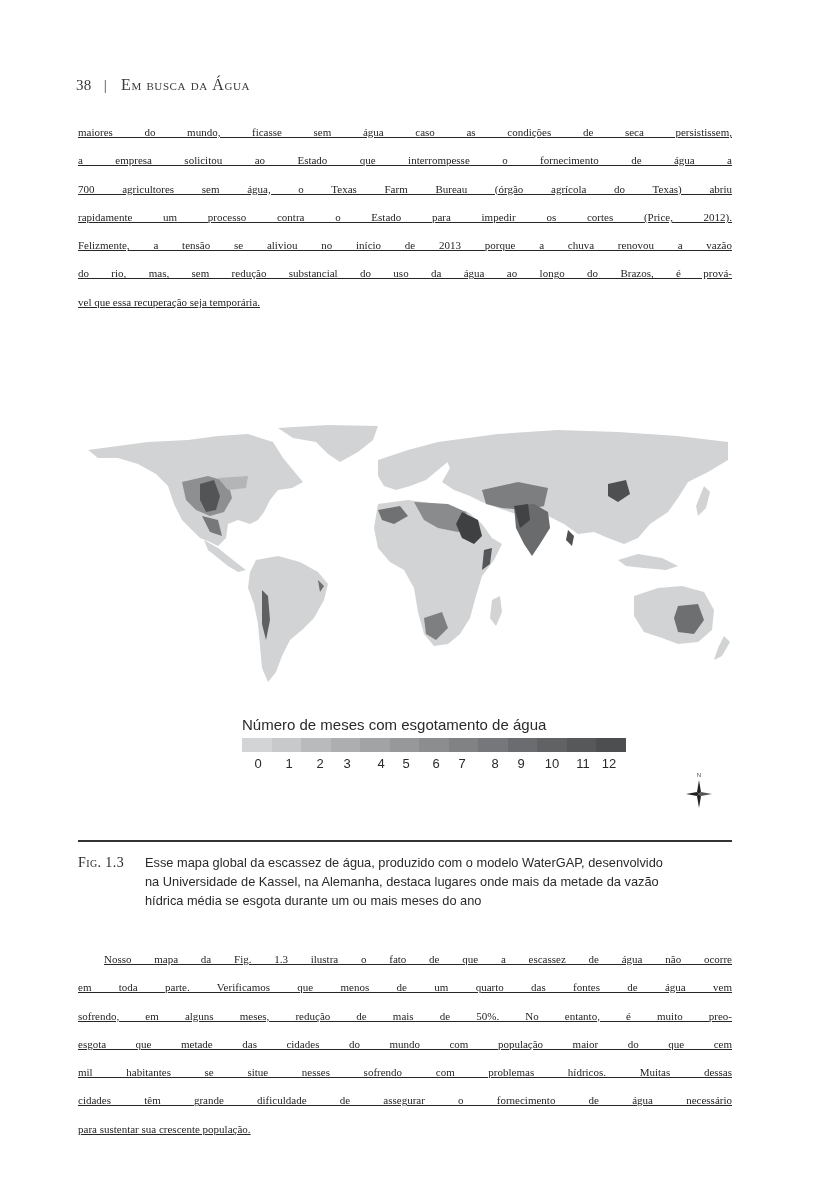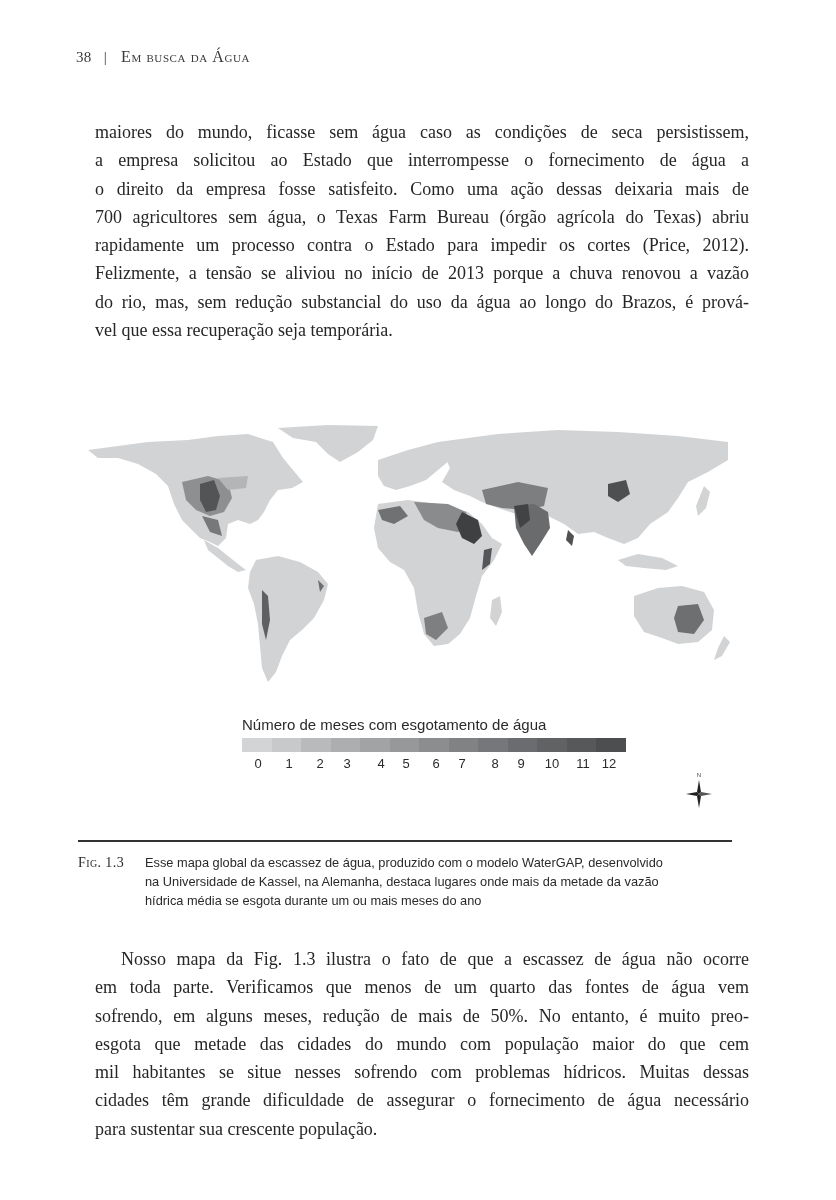--- a/index.html
+++ b/index.html
@@ -1,23 +1,23 @@
 <!DOCTYPE html>
 <html><head>
   <meta charset="utf-8">
   <style>
     html, body { margin: 0; padding: 0; background: #ffffff; }
     body { width: 836px; height: 1200px; position: relative; overflow: hidden; color: #2a2a2a; }
 
-    .running-head { position: absolute; left: 76px; top: 48px; font-family: "Liberation Serif", serif; font-size: 15px; color: #3a3a3a; letter-spacing: 0.3px; }
+    .running-head { position: absolute; left: 76px; top: 76px; font-family: "Liberation Serif", serif; font-size: 15px; color: #3a3a3a; letter-spacing: 0.3px; }
     .running-head .pg { margin-right: 8px; }
     .running-head .bar { margin-right: 10px; }
     .running-head .title { font-variant: small-caps; font-size: 16px; letter-spacing: 0.6px; }
 
-    .para { position: absolute; left: 95px; width: 654px; font-family: "Liberation Serif", serif; font-size: 18px; line-height: 28.3px; color: #262626; text-align: justify; }
+    .para { position: absolute; left: 78px; width: 654px; font-family: "Liberation Serif", serif; font-size: 11px; line-height: 28.3px; color: #262626; text-align: justify; text-decoration: underline; }
     .para .line { display: block; text-align: justify; text-align-last: justify; white-space: nowrap; }
     .para .line.last { text-align-last: left; }
     .p1 { top: 118px; }
     .p2 { top: 945px; }
     .p2 .line.first { text-indent: 26px; }
 
     .map { position: absolute; left: 78px; top: 420px; width: 654px; height: 270px; }
 
     .legend { position: absolute; left: 242px; top: 716px; width: 384px; }
     .legend-title { font-family: "Liberation Sans", sans-serif; font-size: 15px; color: #2a2a2a; margin-bottom: 5px; }
@@ -40,21 +40,20 @@
 
 <div class="running-head">
   <span class="pg">38</span>
   <span class="bar">|</span>
   <span class="title">Em busca da Água</span>
 </div>
 
 <div class="para p1">
   <span class="line">maiores do mundo, ficasse sem água caso as condições de seca persistissem,</span>
   <span class="line">a empresa solicitou ao Estado que interrompesse o fornecimento de água a</span>
-  <span class="line">o direito da empresa fosse satisfeito. Como uma ação dessas deixaria mais de</span>
   <span class="line">700 agricultores sem água, o Texas Farm Bureau (órgão agrícola do Texas) abriu</span>
   <span class="line">rapidamente um processo contra o Estado para impedir os cortes (Price, 2012).</span>
   <span class="line">Felizmente, a tensão se aliviou no início de 2013 porque a chuva renovou a vazão</span>
   <span class="line">do rio, mas, sem redução substancial do uso da água ao longo do Brazos, é prová-</span>
   <span class="line last">vel que essa recuperação seja temporária.</span>
 </div>
 
 <svg class="map" viewBox="0 0 654 270" xmlns="http://www.w3.org/2000/svg">
   <g fill="#d2d3d4" stroke="none">
 

